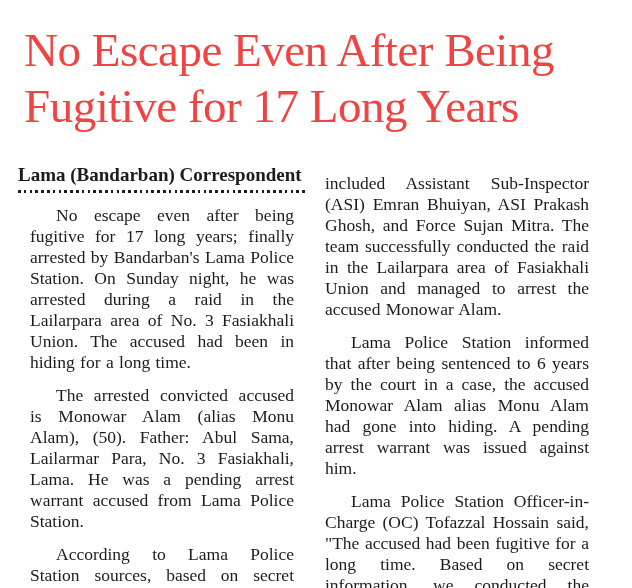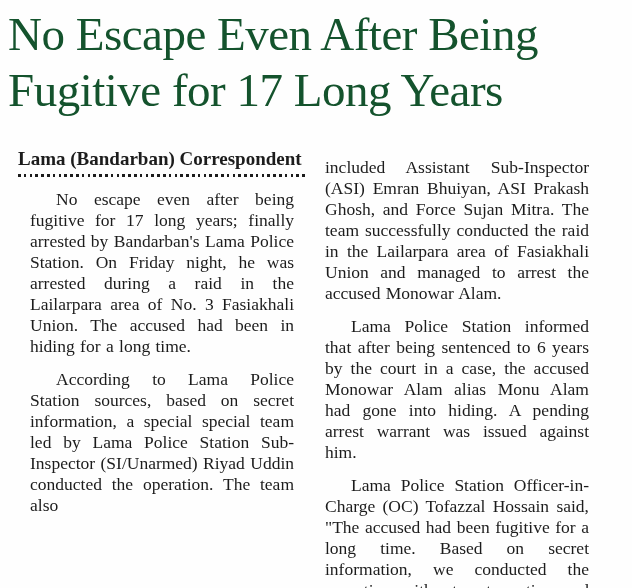--- a/index.html
+++ b/index.html
@@ -11,27 +11,27 @@
     position: relative;
     width: 632px;
     height: 588px;
     background: #fefefe;
     color: #1c1c1c;
     font-family: "Liberation Serif", "DejaVu Serif", serif;
     overflow: hidden;
     box-sizing: border-box;
   }
   .headline {
-    margin: 0;
+    margin: 16px;
     padding: 6px 6px 0 8px;
     font-size: 47px;
     line-height: 56px;
     font-weight: 400;
     letter-spacing: -0.5px;
-    color: #14532d;
+    color: #ef4444;
   }
   .columns {
     display: flex;
     gap: 7px;
     padding: 0 12px 0 18px;
     margin-top: 17px;
   }
   .col {
     width: 288px;
     flex: 0 0 auto;
@@ -77,21 +77,22 @@
 
   <h1 class="headline">No Escape Even After Being Fugitive for 17 Long Years</h1>
 
   <div class="columns">
 
     <div class="col left">
       <div class="byline-block">
         <div class="byline">Lama (Bandarban) Correspondent</div>
         <div class="dotted-rule"></div>
       </div>
-      <p class="para">No escape even after being fugitive for 17 long years; finally arrested by Bandarban's Lama Police Station. On Friday night, he was arrested during a raid in the Lailarpara area of No. 3 Fasiakhali Union. The accused had been in hiding for a long time.</p>
+      <p class="para">No escape even after being fugitive for 17 long years; finally arrested by Bandarban's Lama Police Station. On Sunday night, he was arrested during a raid in the Lailarpara area of No. 3 Fasiakhali Union. The accused had been in hiding for a long time.</p>
+      <p class="para">The arrested convicted accused is Monowar Alam (alias Monu Alam), (50). Father: Abul Sama, Lailarmar Para, No. 3 Fasiakhali, Lama. He was a pending arrest warrant accused from Lama Police Station.</p>
       <p class="para cont">According to Lama Police Station sources, based on secret information, a special special team led by Lama Police Station Sub-Inspector (SI/Unarmed) Riyad Uddin conducted the operation. The team also</p>
     </div>
 
     <div class="col right">
       <p class="para no-indent">included Assistant Sub-Inspector (ASI) Emran Bhuiyan, ASI Prakash Ghosh, and Force Sujan Mitra. The team successfully conducted the raid in the Lailarpara area of Fasiakhali Union and managed to arrest the accused Monowar Alam.</p>
       <p class="para">Lama Police Station informed that after being sentenced to 6 years by the court in a case, the accused Monowar Alam alias Monu Alam had gone into hiding. A pending arrest warrant was issued against him.</p>
       <p class="para">Lama Police Station Officer-in-Charge (OC) Tofazzal Hossain said, "The accused had been fugitive for a long time. Based on secret information, we conducted the operation with utmost caution and succeeded in arresting him. He is being jail to jail through the court."</p>
     </div>
 
   </div>

